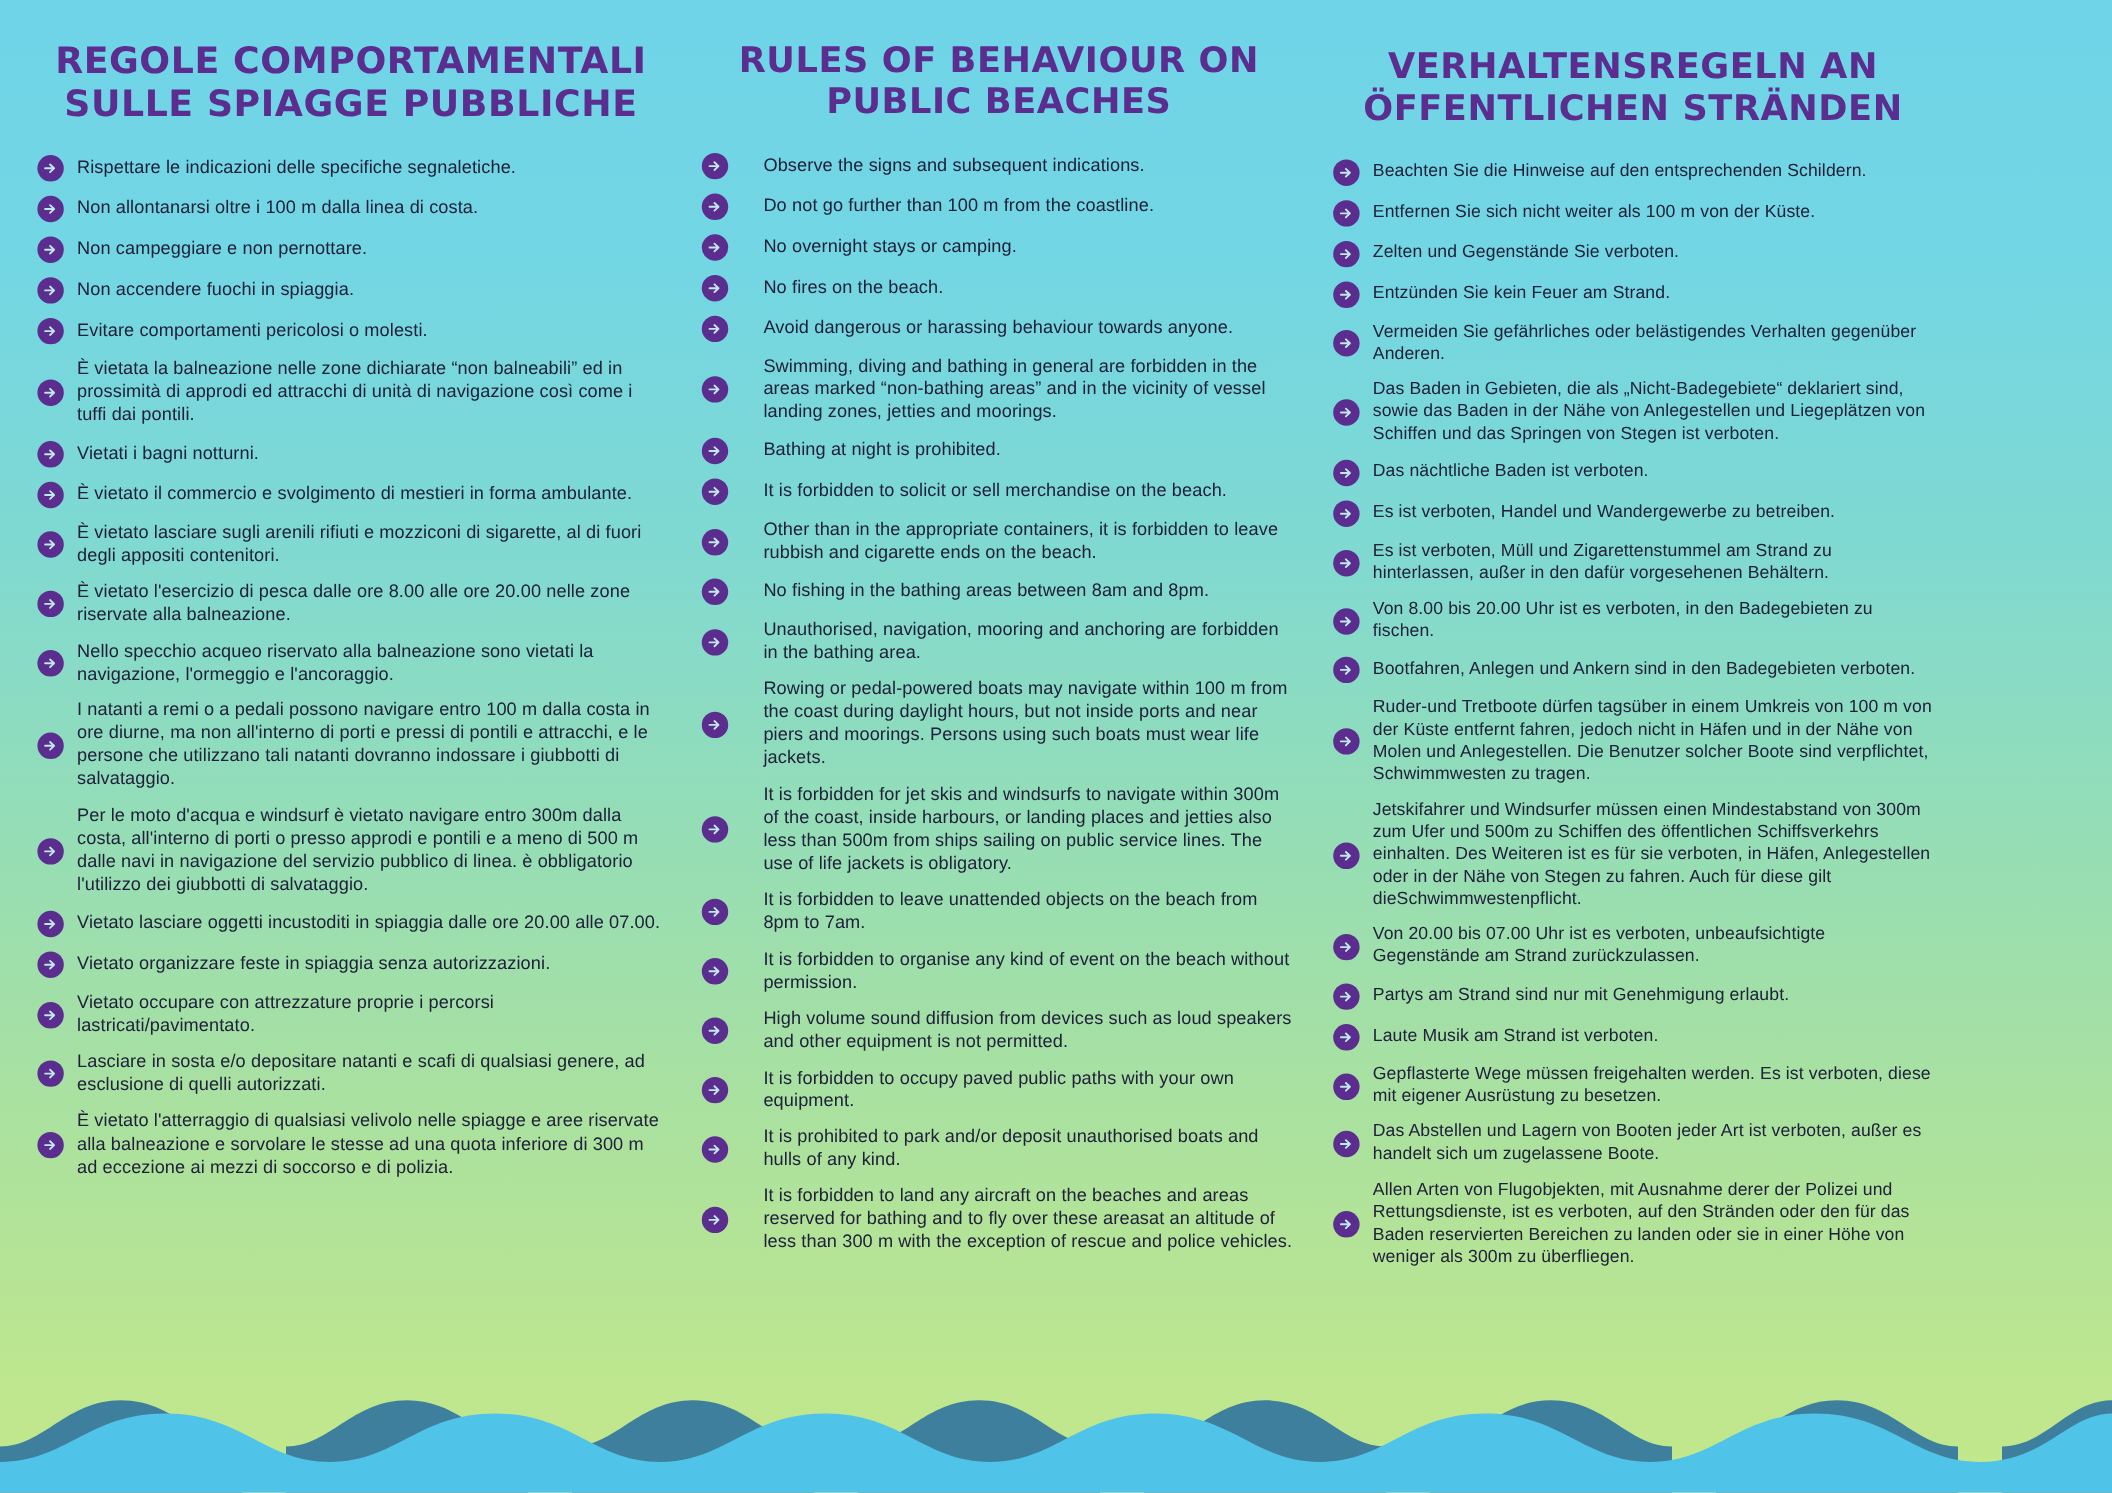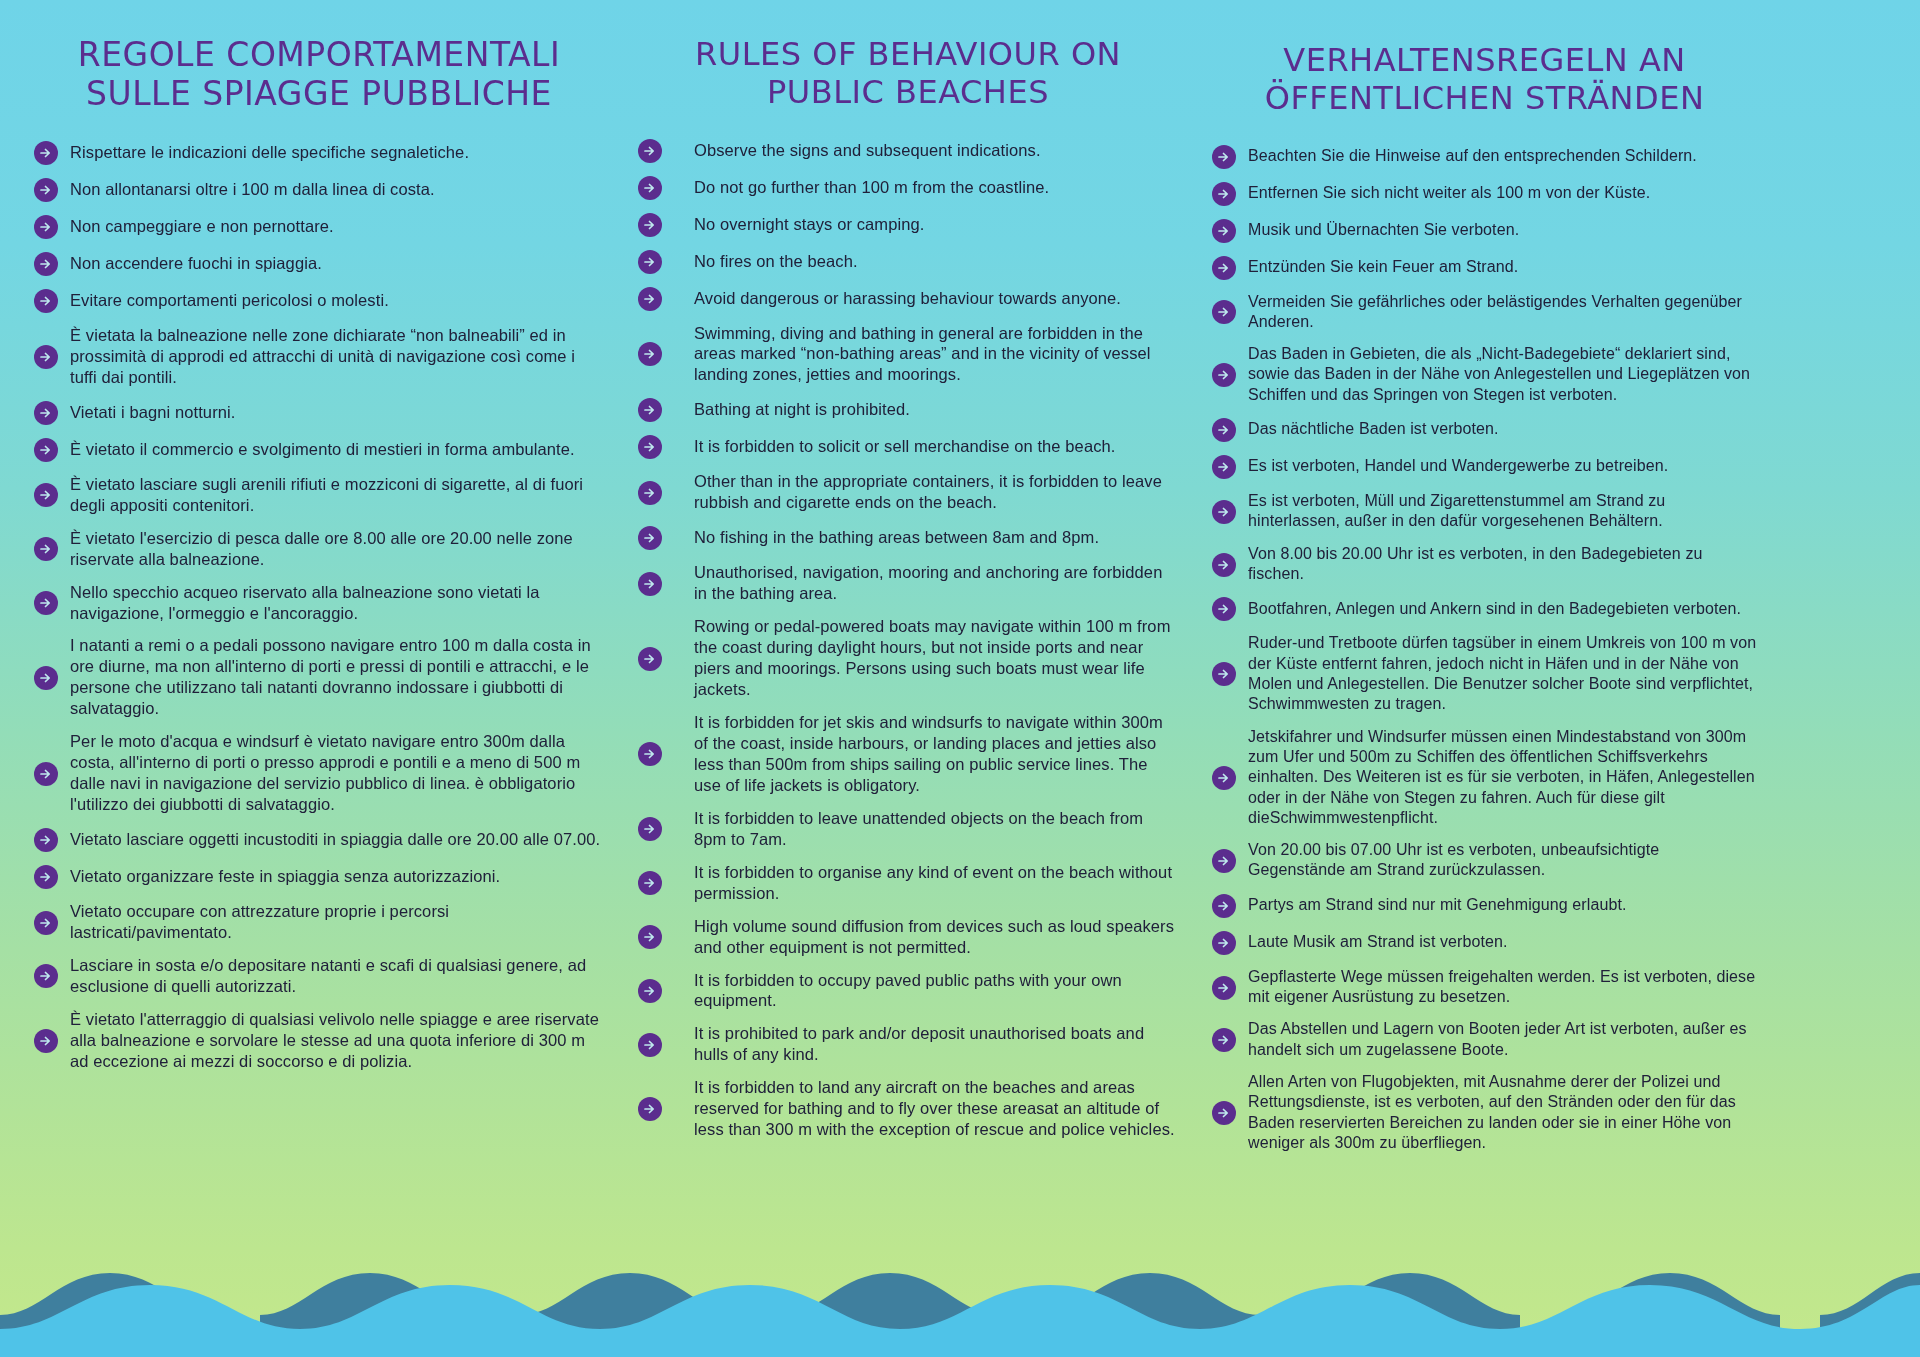--- a/index.html
+++ b/index.html
@@ -40,21 +40,21 @@
     flex: 1 1 0;
     min-width: 0;
   }
   .col.col-it { flex: 0 0 570px; }
   .col.col-en { flex: 0 0 540px; }
   .col.col-de { flex: 0 0 545px; }
 
   .col-title {
     text-align: center;
     color: #5b2d8e;
-    font-weight: normal;
+    font-weight: bold;
     font-size: 33px;
     line-height: 1.18;
     letter-spacing: 0.5px;
     text-transform: uppercase;
     margin: 12px 0 26px 0;
     font-family: "DejaVu Sans", sans-serif;
   }
   .col-en .col-title { font-size: 32px; }
   .col-de .col-title { font-size: 32px; margin-top: 18px; }
 
@@ -438,21 +438,21 @@
               </svg>
             </span>
             <span class="rule-text">Entfernen Sie sich nicht weiter als 100 m von der Küste.</span>
           </li>
           <li>
             <span class="bullet">
               <svg width="16" height="16" viewBox="0 0 16 16">
                 <path d="M3 8 H11 M7.5 4.5 L11.2 8 L7.5 11.5" fill="none" stroke="#bfe9ee" stroke-width="1.7" stroke-linecap="round" stroke-linejoin="round"></path>
               </svg>
             </span>
-            <span class="rule-text">Musik und Übernachten Sie verboten.</span>
+            <span class="rule-text">Zelten und Gegenstände Sie verboten.</span>
           </li>
           <li>
             <span class="bullet">
               <svg width="16" height="16" viewBox="0 0 16 16">
                 <path d="M3 8 H11 M7.5 4.5 L11.2 8 L7.5 11.5" fill="none" stroke="#bfe9ee" stroke-width="1.7" stroke-linecap="round" stroke-linejoin="round"></path>
               </svg>
             </span>
             <span class="rule-text">Entzünden Sie kein Feuer am Strand.</span>
           </li>
           <li>

